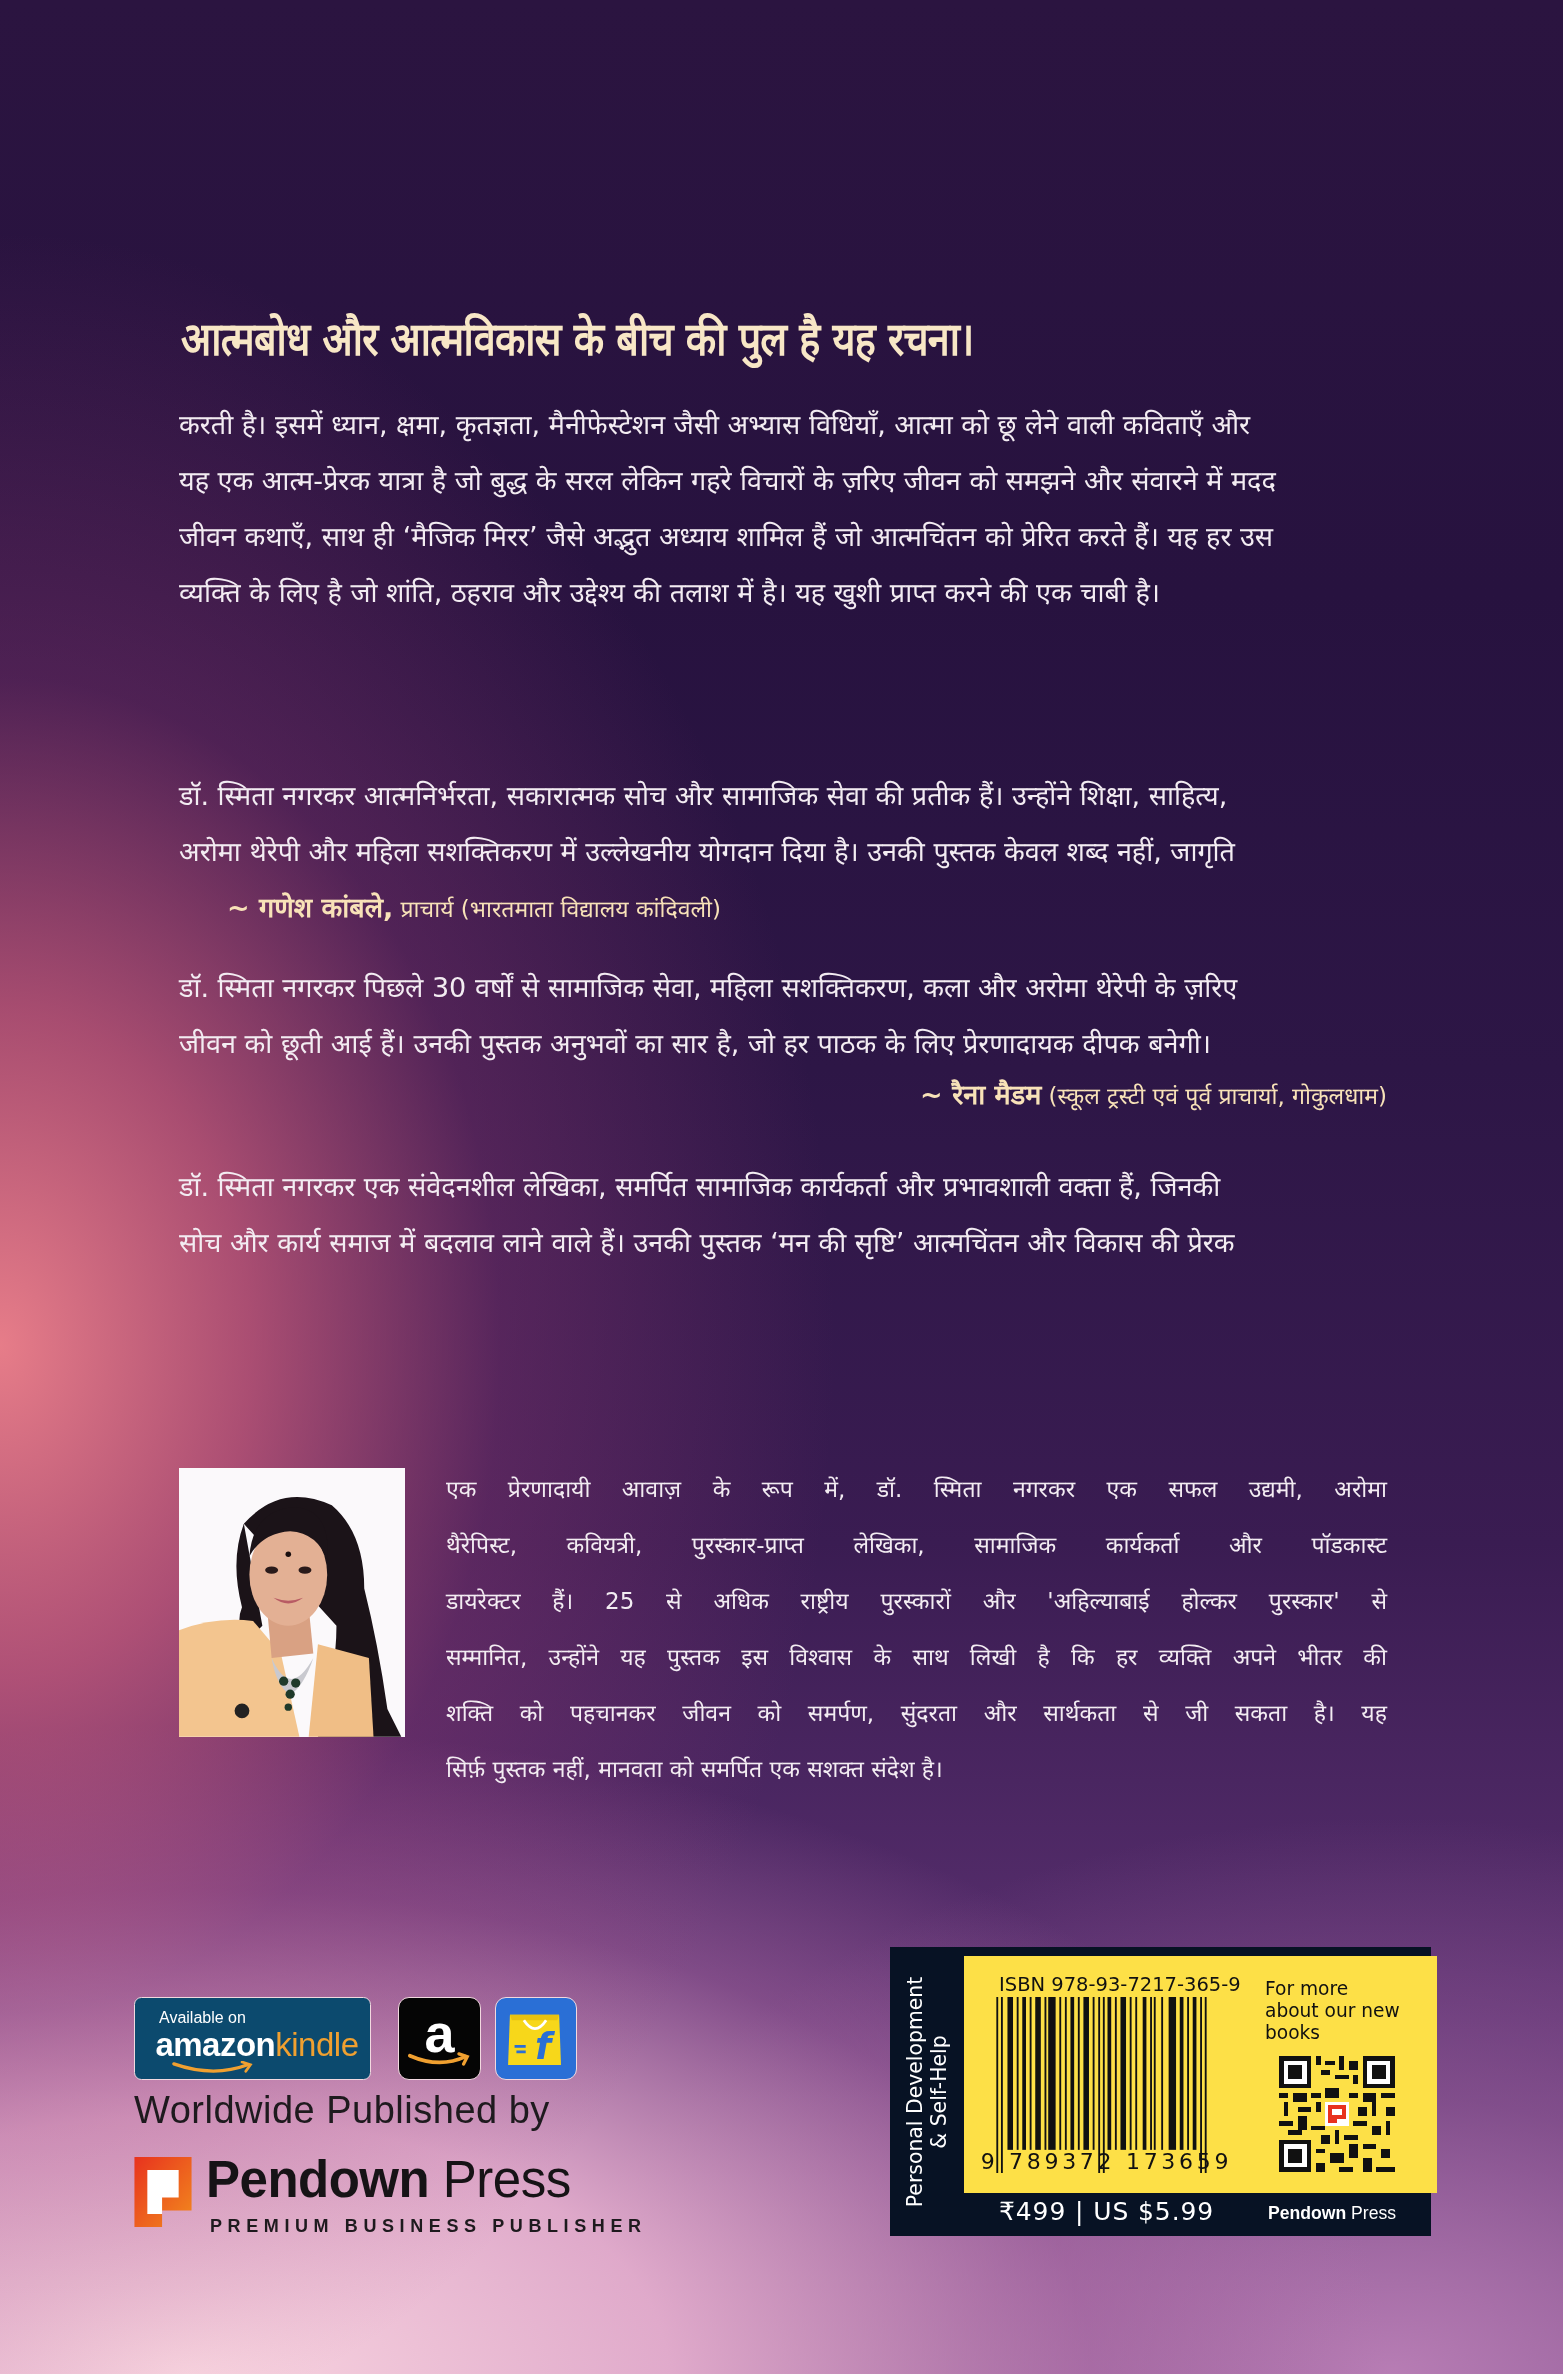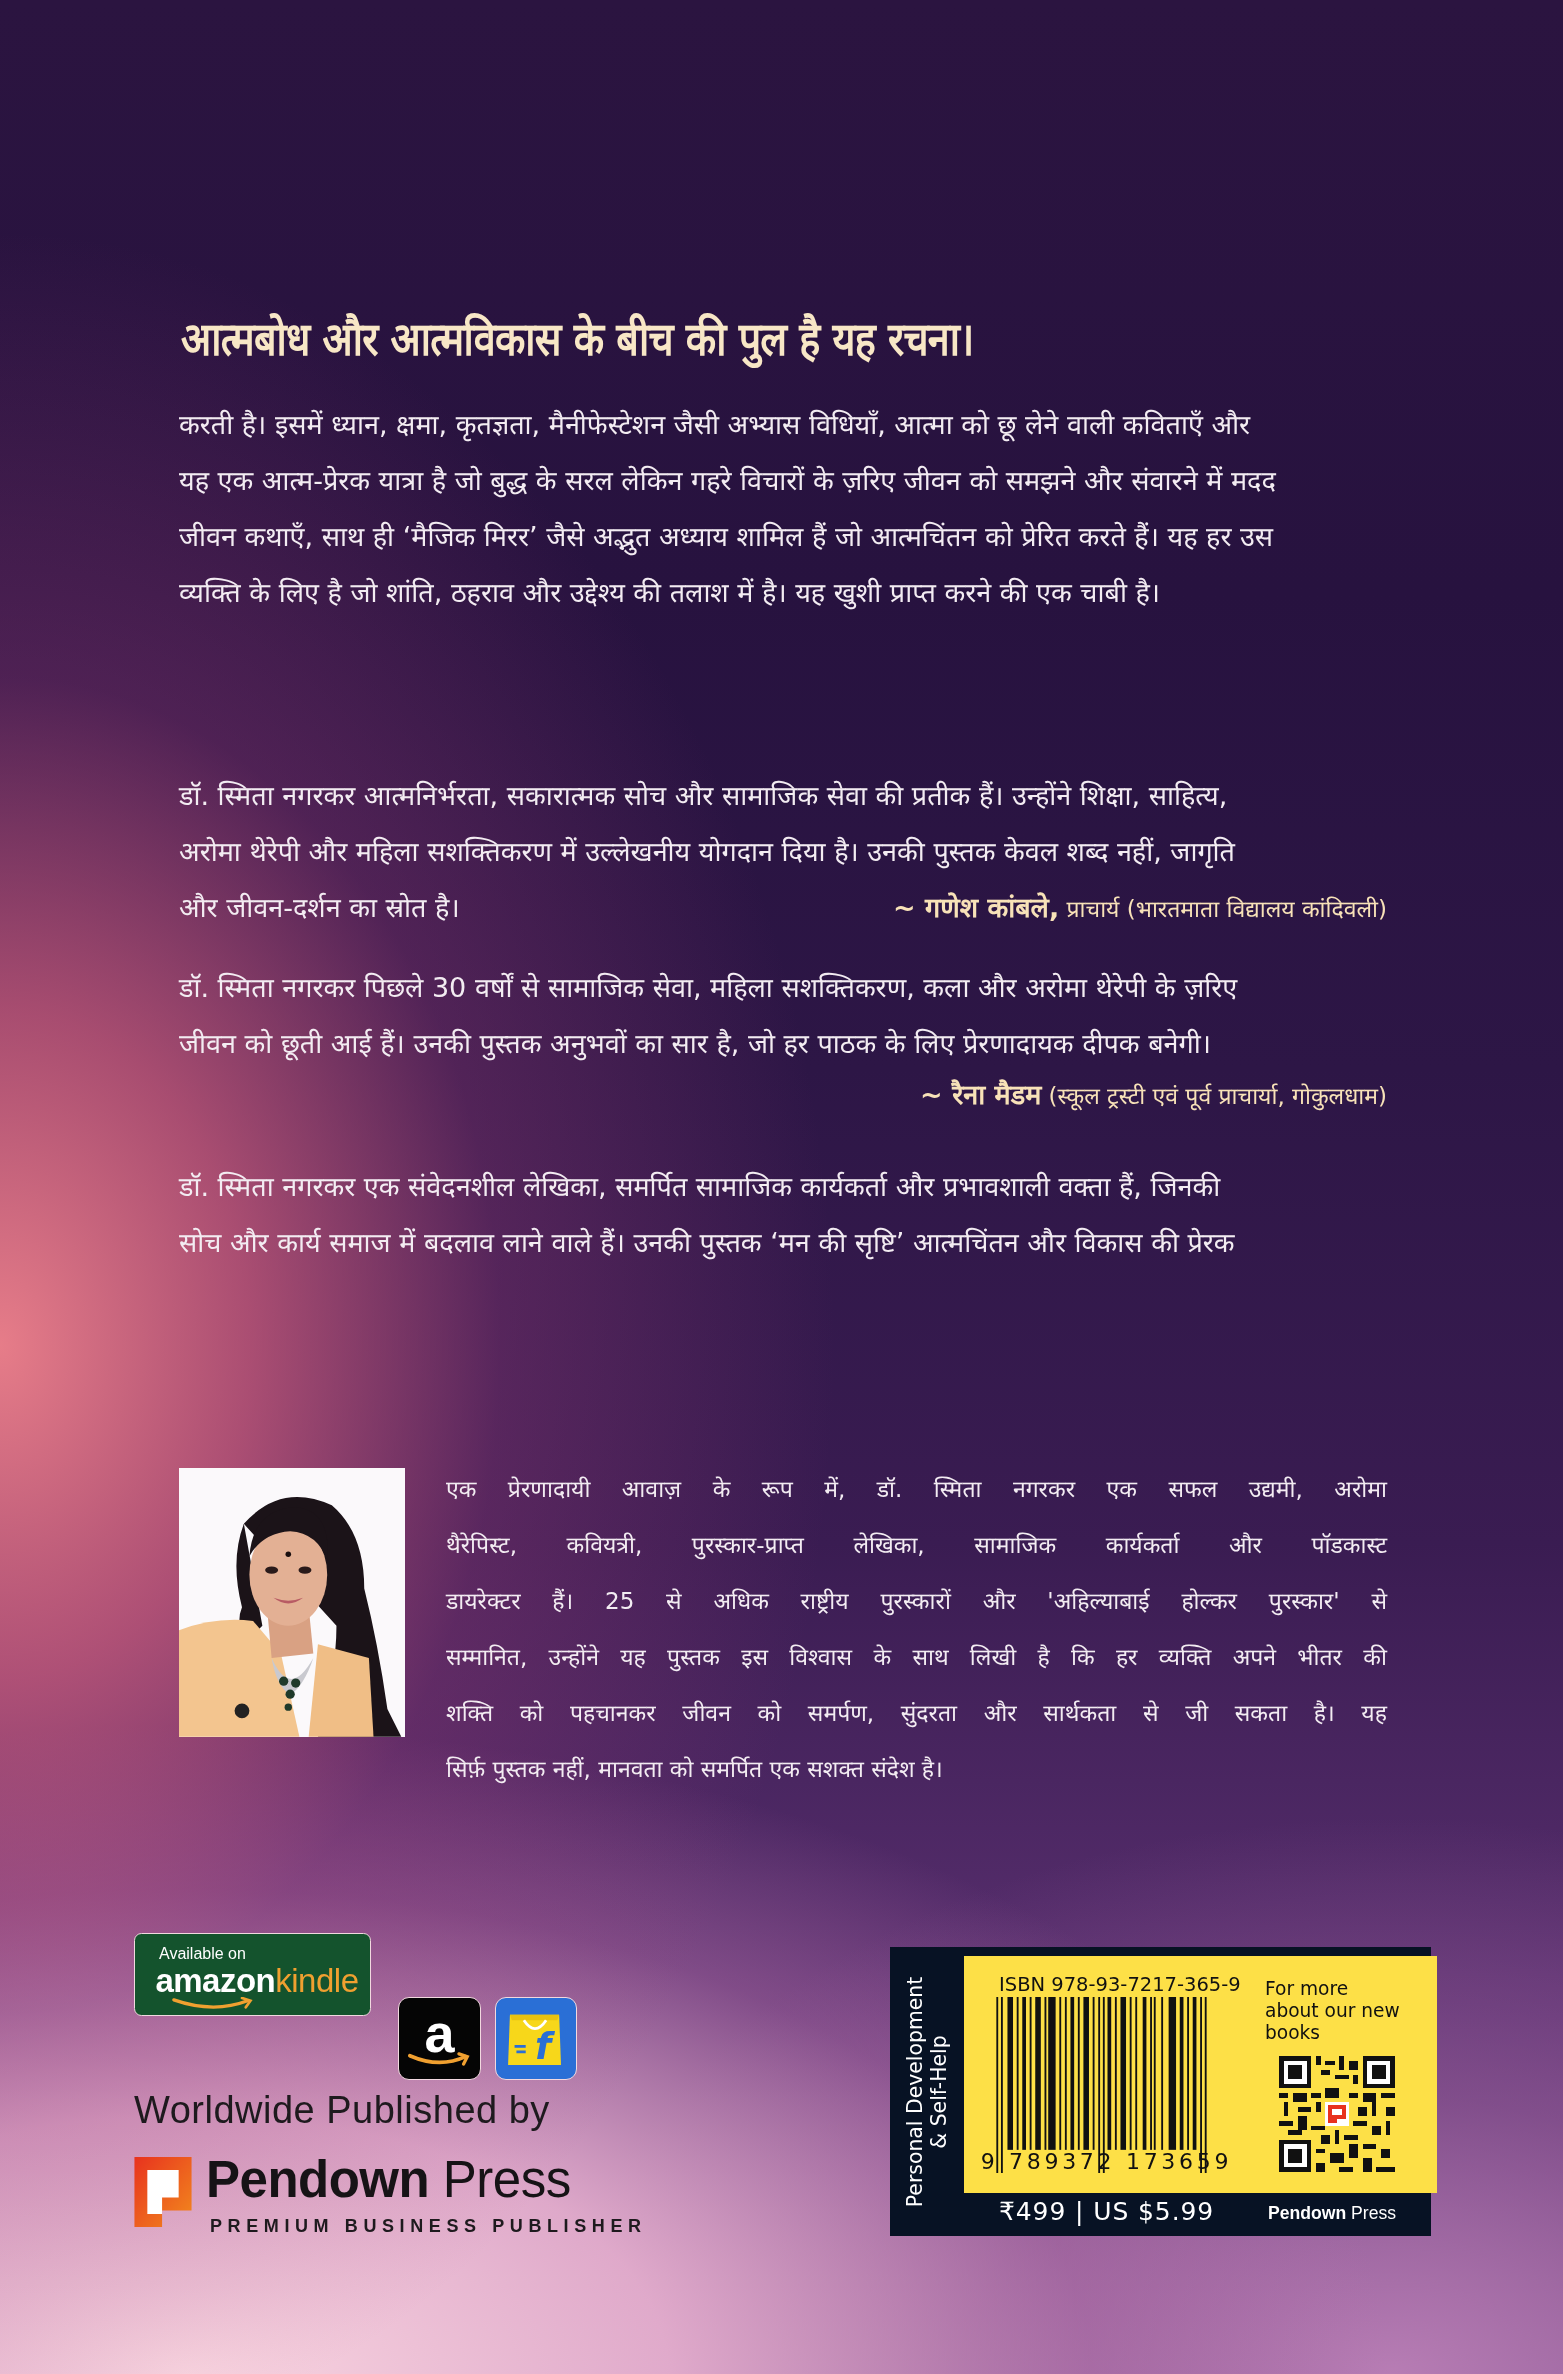--- a/index.html
+++ b/index.html
@@ -57,22 +57,22 @@
   }
   .bio {
     left: 446px; top: 1461px; width: 941px;
     color: #f3ecf2; font-size: 23px; line-height: 56px;
   }
   .bio .line { display: flex; justify-content: space-between; white-space: nowrap; }
   .bio .line.last { justify-content: flex-start; }
 
   
   .kindle {
-    left: 134px; top: 1933px; width: 237px; height: 83px;
-    background: #14532d; border: 1.9px solid #f2d9e0; border-radius: 7.4px;
+    left: 134px; top: 1997px; width: 237px; height: 83px;
+    background: #0c4a6e; border: 1.9px solid #f2d9e0; border-radius: 7.4px;
     color: #fff;
   }
   .kindle .avail { position: absolute; left: 24px; top: 11px; font-size: 16px; font-family: "Liberation Sans", sans-serif; }
   .kindle .brand { position: absolute; left: 20.4px; top: 28px; font-size: 33px; font-family: "Liberation Sans", sans-serif; font-weight: bold; letter-spacing: -0.5px; }
   .kindle .brand .k { color: #f0a030; font-weight: normal; }
   .kindle svg { position: absolute; left: 37px; top: 63px; }
 
   .amz {
     left: 398px; top: 1997px; width: 83px; height: 83px;
     background: #050505; border: 1.9px solid #f2d9e0; border-radius: 11px;
@@ -148,21 +148,20 @@
   <span class="line">करती है। इसमें ध्यान, क्षमा, कृतज्ञता, मैनीफेस्टेशन जैसी अभ्यास विधियाँ, आत्मा को छू लेने वाली कविताएँ और</span>
   <span class="line">यह एक आत्म-प्रेरक यात्रा है जो बुद्ध के सरल लेकिन गहरे विचारों के ज़रिए जीवन को समझने और संवारने में मदद</span>
   <span class="line">जीवन कथाएँ, साथ ही ‘मैजिक मिरर’ जैसे अद्भुत अध्याय शामिल हैं जो आत्मचिंतन को प्रेरित करते हैं। यह हर उस</span>
   <span class="line">व्यक्ति के लिए है जो शांति, ठहराव और उद्देश्य की तलाश में है। यह खुशी प्राप्त करने की एक चाबी है।</span>
 </div>
 
 <div class="abs quote q1">
   <span class="line">डॉ. स्मिता नगरकर आत्मनिर्भरता, सकारात्मक सोच और सामाजिक सेवा की प्रतीक हैं। उन्होंने शिक्षा, साहित्य,</span>
   <span class="line">अरोमा थेरेपी और महिला सशक्तिकरण में उल्लेखनीय योगदान दिया है। उनकी पुस्तक केवल शब्द नहीं, जागृति</span>
   <span class="attr-inline">
-    <span>और जीवन-दर्शन का स्रोत है।</span>
     <span class="attr">
       <b>~ गणेश कांबले,</b><span class="role"> प्राचार्य (भारतमाता विद्यालय कांदिवली)</span>
     </span>
   </span>
 </div>
 
 <div class="abs quote q2">
   <span class="line">डॉ. स्मिता नगरकर पिछले 30 वर्षों से सामाजिक सेवा, महिला सशक्तिकरण, कला और अरोमा थेरेपी के ज़रिए</span>
   <span class="line">जीवन को छूती आई हैं। उनकी पुस्तक अनुभवों का सार है, जो हर पाठक के लिए प्रेरणादायक दीपक बनेगी।</span>
   <span class="attr attr-right">

